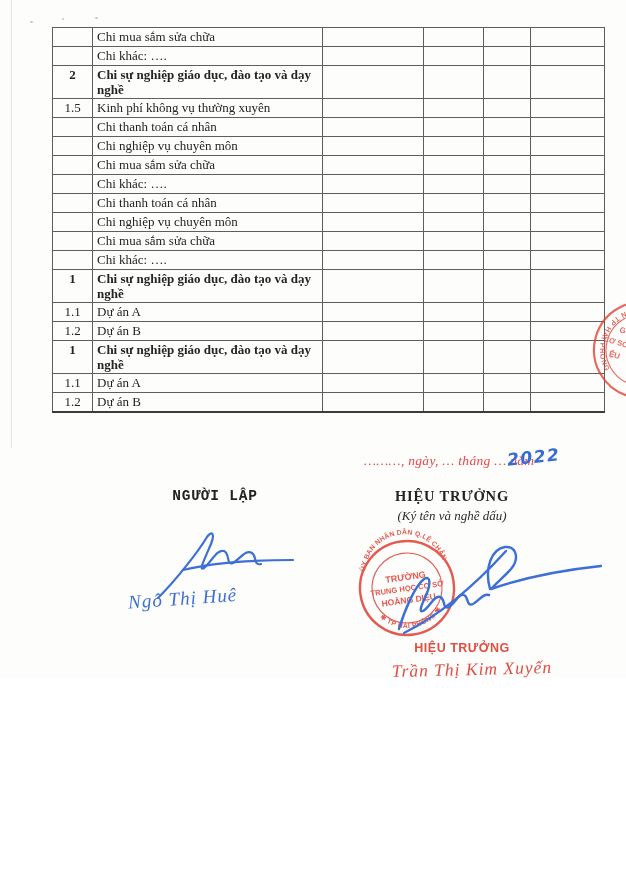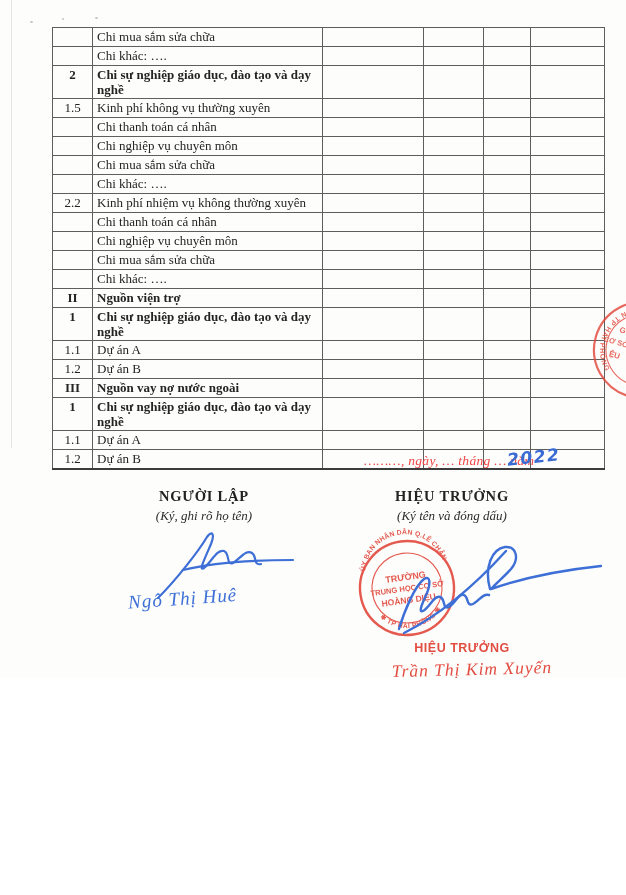--- a/index.html
+++ b/index.html
@@ -17,21 +17,21 @@
                   vertical-align:top;height:16px;overflow:hidden;color:#242424;}
   table.budget tr:last-child td{border-bottom:2px solid #3c3c3c;}
   td.num{text-align:center;padding:1px 2px;}
   tr.bold td{font-weight:bold;}
   
   .date-line{position:absolute;left:364px;top:453px;font-size:13.5px;font-style:italic;color:#ef4444;
              letter-spacing:.3px;}
   .year{position:absolute;left:507px;top:447px;font-size:17px;font-weight:bold;font-style:italic;
         color:#3a6bd2;transform:rotate(-6deg);letter-spacing:1.5px;font-family:"DejaVu Sans",sans-serif;}
   .sig-block{position:absolute;width:170px;text-align:center;}
-  .sig-block.left{left:119px;top:488px;}
+  .sig-block.left{left:130px;top:488px;font-family:Liberation Mono, monospace;}
   .sig-block.right{left:367px;top:488px;}
   .sig-title{font-weight:bold;font-size:14.5px;letter-spacing:.8px;color:#232323;}
   .sig-sub{font-style:italic;font-size:13px;margin-top:3px;color:#2b2b2b;}
   .preparer-name{position:absolute;left:128px;top:586px;width:160px;color:#3d6fd6;font-size:19px;
                  font-style:italic;transform:rotate(-4deg);letter-spacing:1px;}
   .stamp-caption{position:absolute;left:382px;top:641px;width:160px;text-align:center;
                  font-family:"Liberation Sans",sans-serif;font-weight:bold;font-size:12.5px;
                  color:#e14438;letter-spacing:.5px;opacity:.95;}
   .stamp-name{position:absolute;left:362px;top:659px;width:220px;text-align:center;color:#e14438;
               font-size:17.5px;font-style:italic;letter-spacing:1px;transform:rotate(-1.5deg);opacity:.95;}
@@ -116,28 +116,20 @@
         </tr>
       <tr>
           <td class="num"></td>
           <td>Chi khác: ….</td>
           <td class="amt"></td>
           <td class="amt"></td>
           <td class="amt"></td>
           <td class="amt"></td>
         </tr>
       <tr>
-          <td class="num">2.2</td>
-          <td>Kinh phí nhiệm vụ không thường xuyên</td>
-          <td class="amt"></td>
-          <td class="amt"></td>
-          <td class="amt"></td>
-          <td class="amt"></td>
-        </tr>
-      <tr>
           <td class="num"></td>
           <td>Chi thanh toán cá nhân</td>
           <td class="amt"></td>
           <td class="amt"></td>
           <td class="amt"></td>
           <td class="amt"></td>
         </tr>
       <tr>
           <td class="num"></td>
           <td>Chi nghiệp vụ chuyên môn</td>
@@ -150,28 +142,20 @@
           <td class="num"></td>
           <td>Chi mua sắm sửa chữa</td>
           <td class="amt"></td>
           <td class="amt"></td>
           <td class="amt"></td>
           <td class="amt"></td>
         </tr>
       <tr>
           <td class="num"></td>
           <td>Chi khác: ….</td>
-          <td class="amt"></td>
-          <td class="amt"></td>
-          <td class="amt"></td>
-          <td class="amt"></td>
-        </tr>
-      <tr class="bold">
-          <td class="num">II</td>
-          <td>Nguồn viện trợ</td>
           <td class="amt"></td>
           <td class="amt"></td>
           <td class="amt"></td>
           <td class="amt"></td>
         </tr>
       <tr class="bold">
           <td class="num">1</td>
           <td>Chi sự nghiệp giáo dục, đào tạo và dạy nghề</td>
           <td class="amt"></td>
           <td class="amt"></td>
@@ -188,28 +172,20 @@
         </tr>
       <tr>
           <td class="num">1.2</td>
           <td>Dự án B</td>
           <td class="amt"></td>
           <td class="amt"></td>
           <td class="amt"></td>
           <td class="amt"></td>
         </tr>
       <tr class="bold">
-          <td class="num">III</td>
-          <td>Nguồn vay nợ nước ngoài</td>
-          <td class="amt"></td>
-          <td class="amt"></td>
-          <td class="amt"></td>
-          <td class="amt"></td>
-        </tr>
-      <tr class="bold">
           <td class="num">1</td>
           <td>Chi sự nghiệp giáo dục, đào tạo và dạy nghề</td>
           <td class="amt"></td>
           <td class="amt"></td>
           <td class="amt"></td>
           <td class="amt"></td>
         </tr>
       <tr>
           <td class="num">1.1</td>
           <td>Dự án A</td>
@@ -227,25 +203,24 @@
           <td class="amt"></td>
         </tr>
     </tbody>
   </table>
 
   <div class="date-line">………, ngày, … tháng … năm</div>
   <div class="year">2022</div>
 
   <div class="sig-block left">
     <div class="sig-title">NGƯỜI LẬP</div>
-    <div class="sig-sub">(Ký, ghi rõ họ tên)</div>
   </div>
   <div class="sig-block right">
     <div class="sig-title">HIỆU TRƯỞNG</div>
-    <div class="sig-sub">(Ký tên và đóng dấu)</div>
+    <div class="sig-sub">(Ký tên và nghề dấu)</div>
   </div>
 
   <div class="preparer-name">Ngô Thị Huê</div>
   <div class="stamp-caption">HIỆU TRƯỞNG</div>
   <div class="stamp-name">Trần Thị Kim Xuyến</div>
 
   <svg class="overlay" width="626" height="895" viewBox="0 0 626 895">
 
     <g opacity="0.8" transform="rotate(16 642 350)">
       <circle cx="642" cy="350" r="48" fill="none" stroke="#e14438" stroke-width="2.2"></circle>

